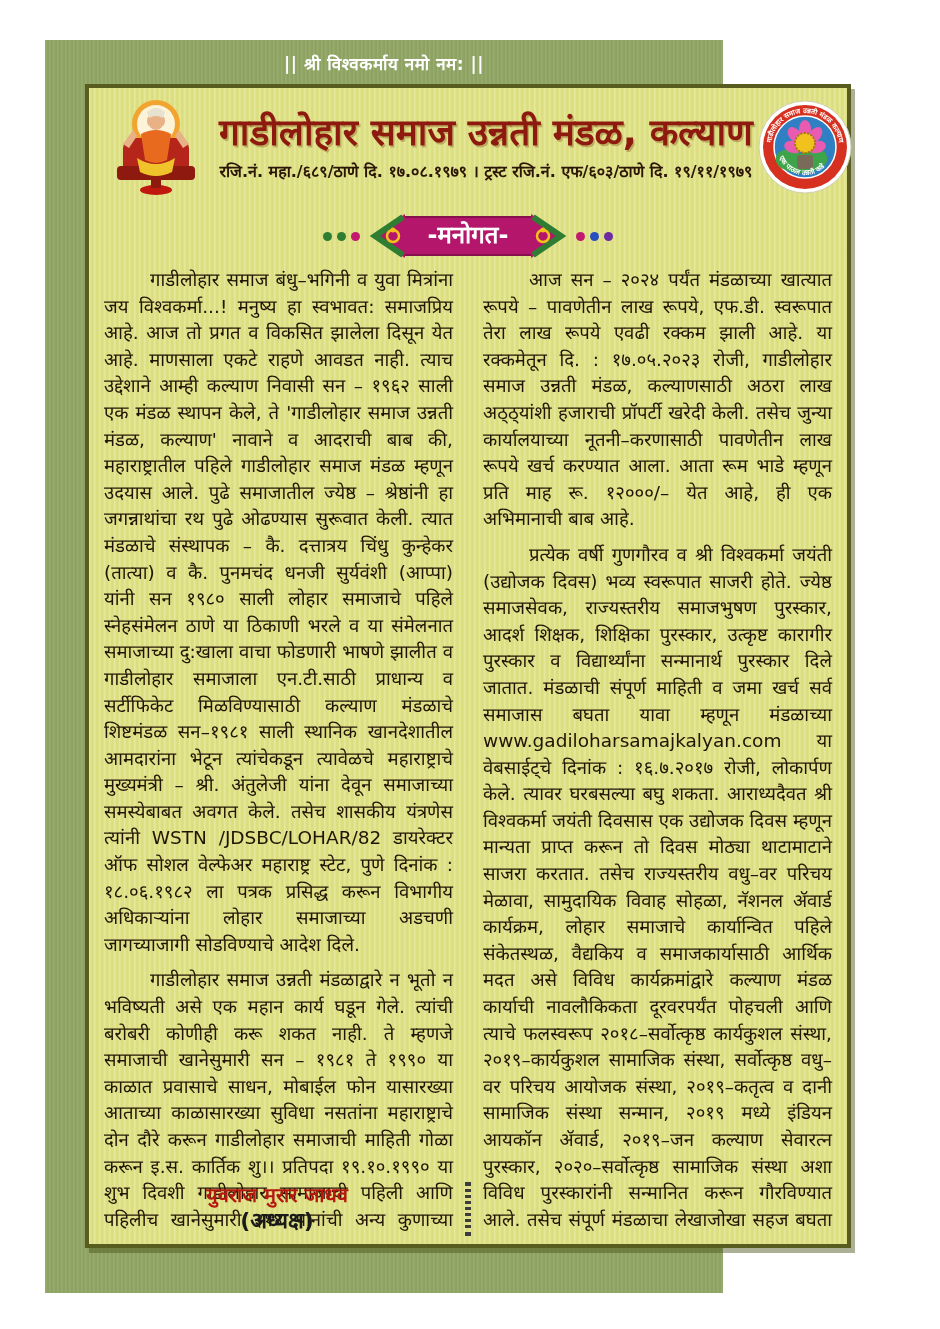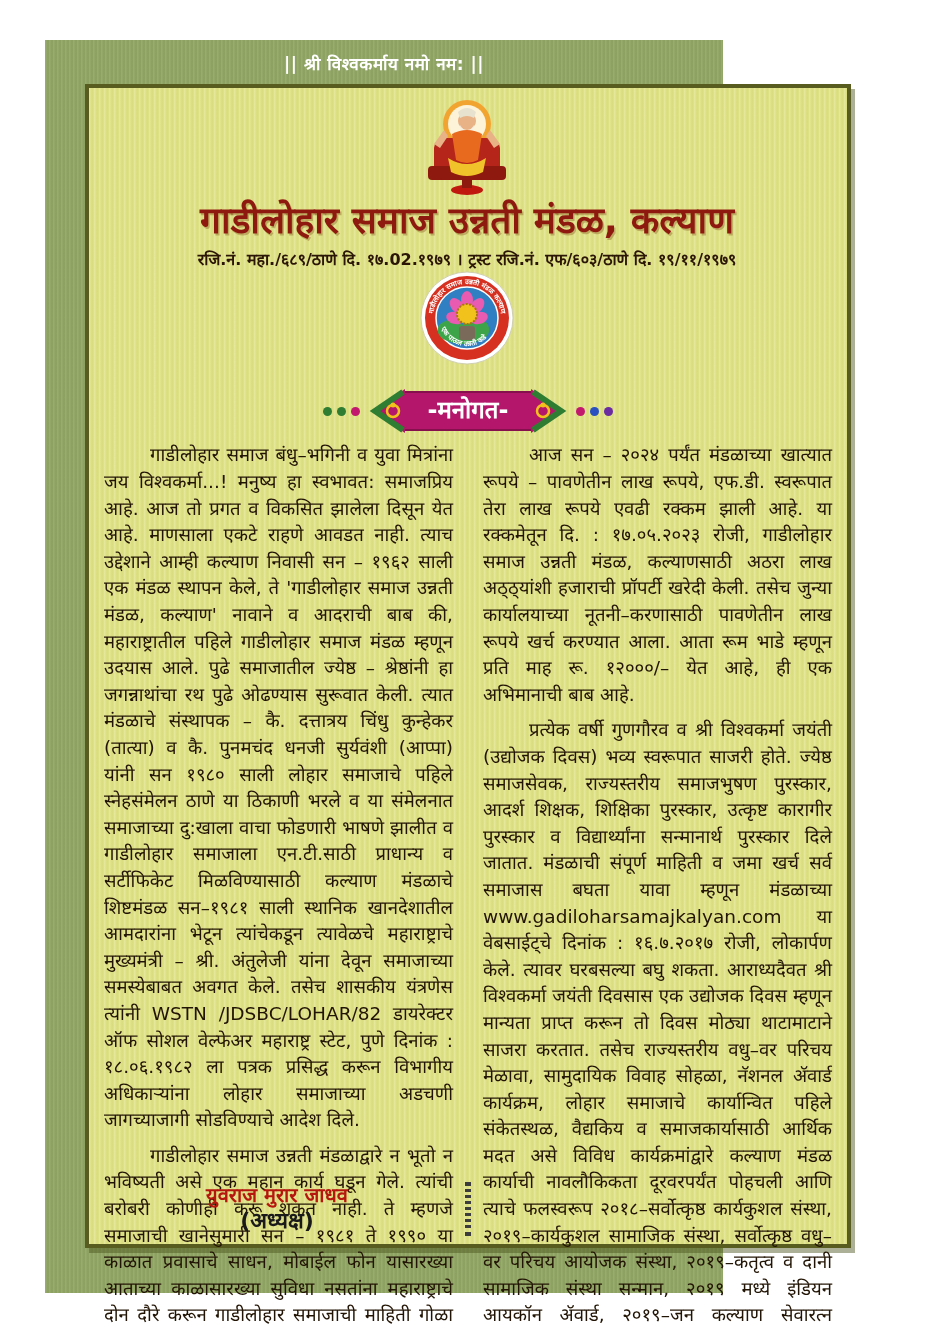--- a/index.html
+++ b/index.html
@@ -26,37 +26,36 @@
     position: absolute; left: 40px; top: 44px;
     width: 766px; height: 1164px;
     border: 4px solid #585c1f;
     background-color: #e0e286;
     background-image: repeating-linear-gradient(90deg, rgba(255,255,255,0.22) 0px, rgba(255,255,255,0) 2px, rgba(125,125,35,0.07) 3px, rgba(255,255,255,0) 5px);
     box-shadow: 4px 5px 0 rgba(70,80,25,0.45);
   }
   .header-row {
     display: flex; align-items: center;
     padding: 6px 10px 0 8px;
-    flex-direction: column;
   }
   .deity-box { width: 118px; height: 106px; flex: 0 0 auto; }
   .logo-box  { width: 96px;  height: 96px;  flex: 0 0 auto; }
   .header-center { flex: 1 1 auto; text-align: center; padding: 0 4px; }
   .org-title {
     color: #8e1a0f; font-weight: bold; font-size: 37px; line-height: 1.12;
     text-shadow: 1.5px 1.5px 0 rgba(110,50,0,0.30);
     white-space: nowrap;
   }
   .org-reg {
     color: #2b1605; font-weight: bold; font-size: 16px; margin-top: 7px;
     white-space: nowrap;
   }
   .badge-row {
     display: flex; justify-content: center; align-items: center;
-    gap: 5px; margin-top: 24px; height: 42px;
+    gap: 5px; margin-top: 15px; height: 42px;
   }
   .dot { width: 9px; height: 9px; border-radius: 50%; display:inline-block; }
   .dot.g { background:#2e7d32; } .dot.m { background:#c2186e; }
   .dot.b { background:#2a4fc1; } .dot.v { background:#6a2ca0; }
   .banner-wrap { display: flex; align-items: center; }
   .banner-end { width: 40px; height: 44px; }
   .banner-core {
     background: #b4166b;
     border-top: 2px solid #86104e; border-bottom: 2px solid #86104e;
     color: #ffffff; font-weight: bold; font-size: 24px;
@@ -110,21 +109,21 @@
           <path d="M40 64 q19 12 38 0 l-3 14 q-16 8 -32 0 z" fill="#f0c32a"></path>
           <path d="M36 36 l-10 14 6 4 8 -12 z" fill="#e8b186"></path>
           <path d="M82 36 l10 14 -6 4 -8 -12 z" fill="#e8b186"></path>
           <ellipse cx="59" cy="96" rx="16" ry="5" fill="#c0170f"></ellipse>
           <rect x="54" y="82" width="10" height="12" fill="#8e1a0f"></rect>
         </svg>
       </div>
 
       <div class="header-center">
         <div class="org-title">गाडीलोहार समाज उन्नती मंडळ, कल्याण</div>
-        <div class="org-reg">रजि.नं. महा./६८९/ठाणे दि. १७.02.१९७९ । ट्रस्ट रजि.नं. एफ/६०३/ठाणे दि. १९/११/१९७९</div>
+        <div class="org-reg">रजि.नं. महा./६८९/ठाणे दि. १७.०८.१९७९ । ट्रस्ट रजि.नं. एफ/६०३/ठाणे दि. १९/११/१९७९</div>
       </div>
 
       <div class="logo-box">
         <svg viewBox="0 0 96 96" width="96" height="96">
           <defs>
             <path id="arcTop" d="M 14 48 A 34 34 0 1 1 82 48"></path>
             <path id="arcBot" d="M 20 48 A 28 28 0 0 0 76 48"></path>
           </defs>
           <circle cx="48" cy="48" r="46" fill="#ffffff" stroke="#cfcfb0" stroke-width="1"></circle>
           <circle cx="48" cy="48" r="42" fill="#d63020"></circle>

